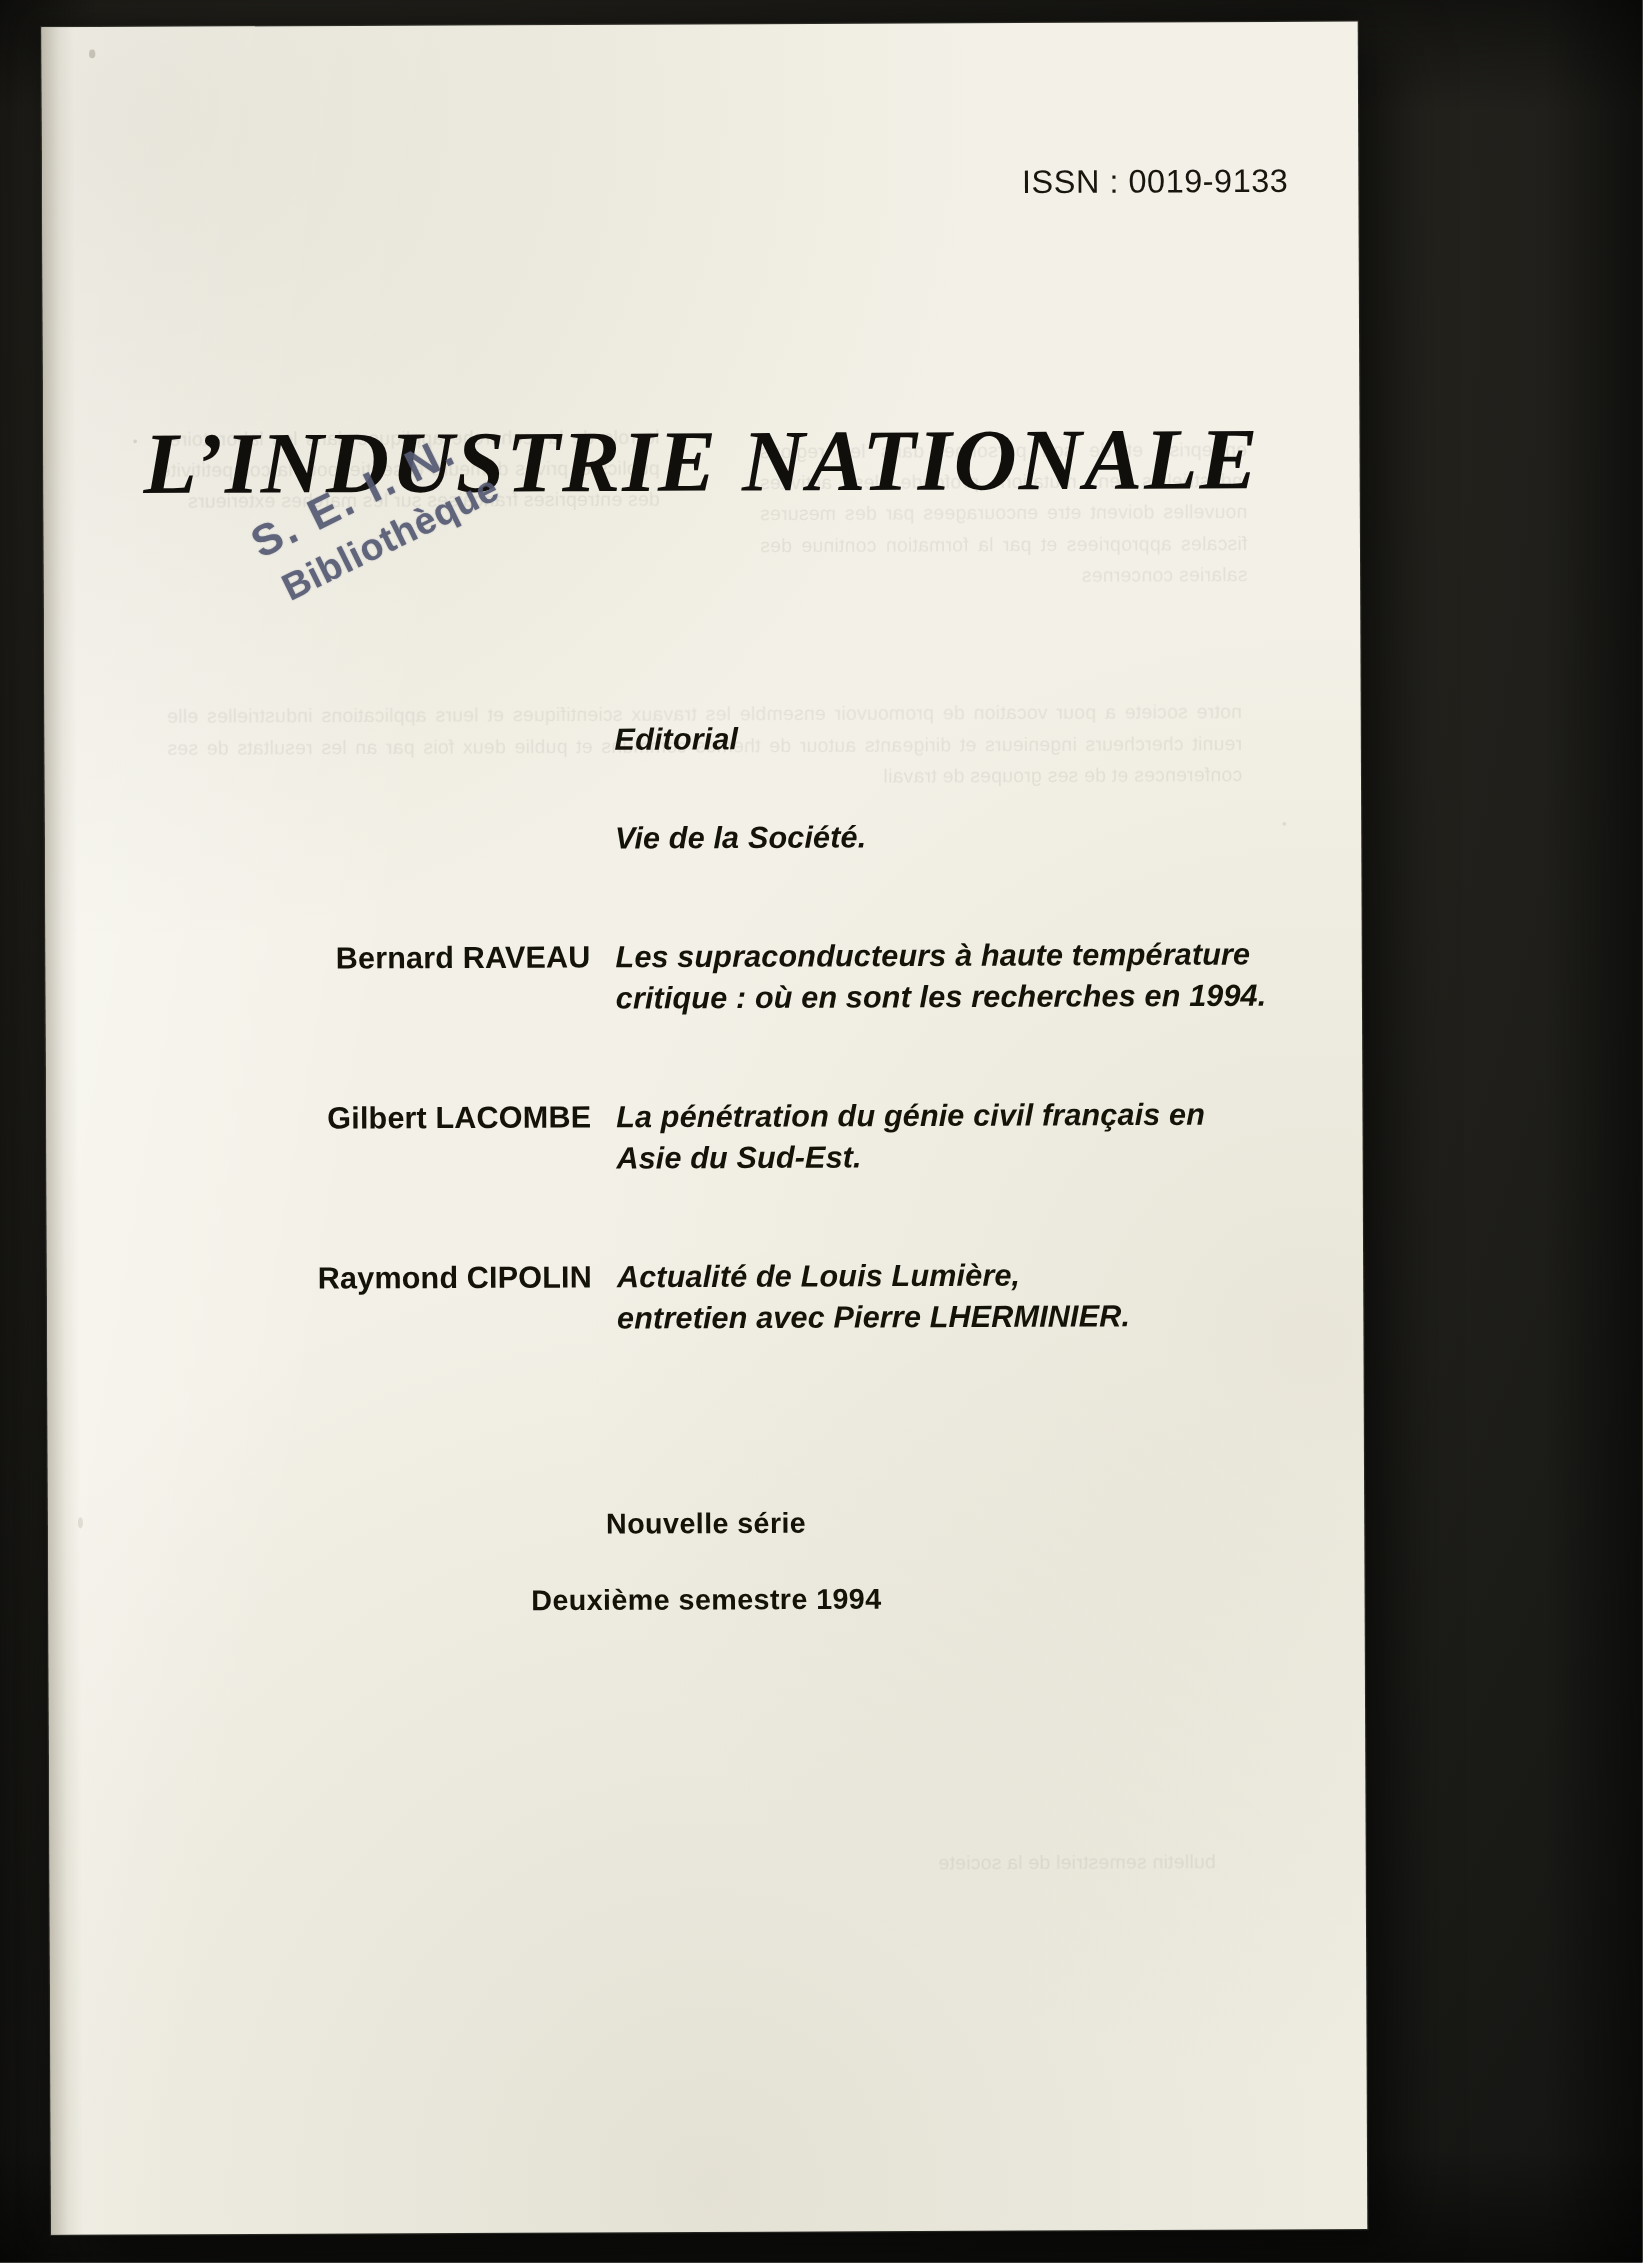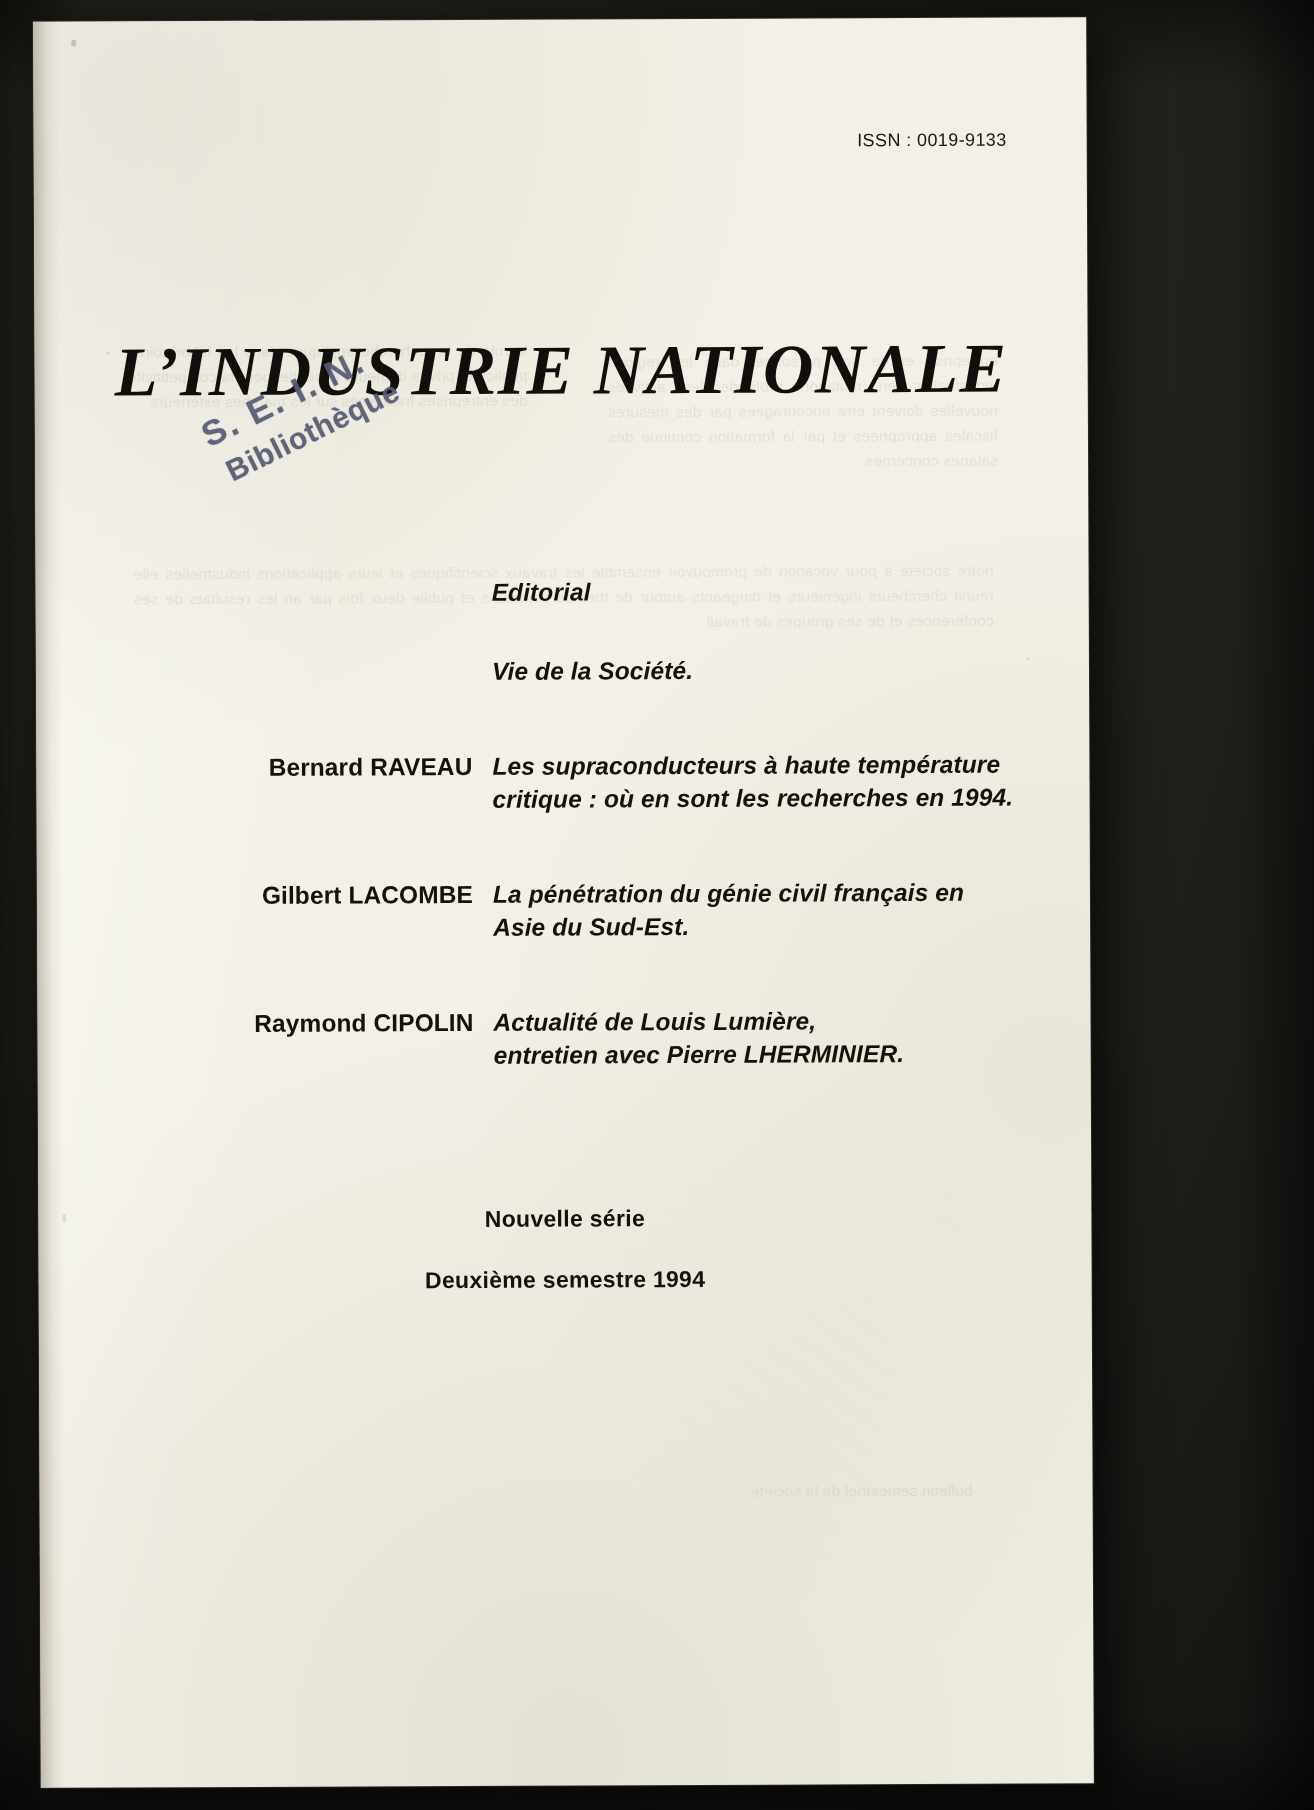--- a/index.html
+++ b/index.html
@@ -101,23 +101,23 @@
 
   
   #content {
     position: absolute;
     inset: 0;
     color: #16150f;
   }
 
   #issn {
     position: absolute;
-    right: 80px;
+    right: 56px;
     top: 112px;
-    font-size: 18px;
+    font-size: 26px;
     letter-spacing: .4px;
     color: #17160f;
     white-space: nowrap;
   }
 
   #masthead {
     position: absolute;
     left: 0;
     right: 0;
     top: 264px;

